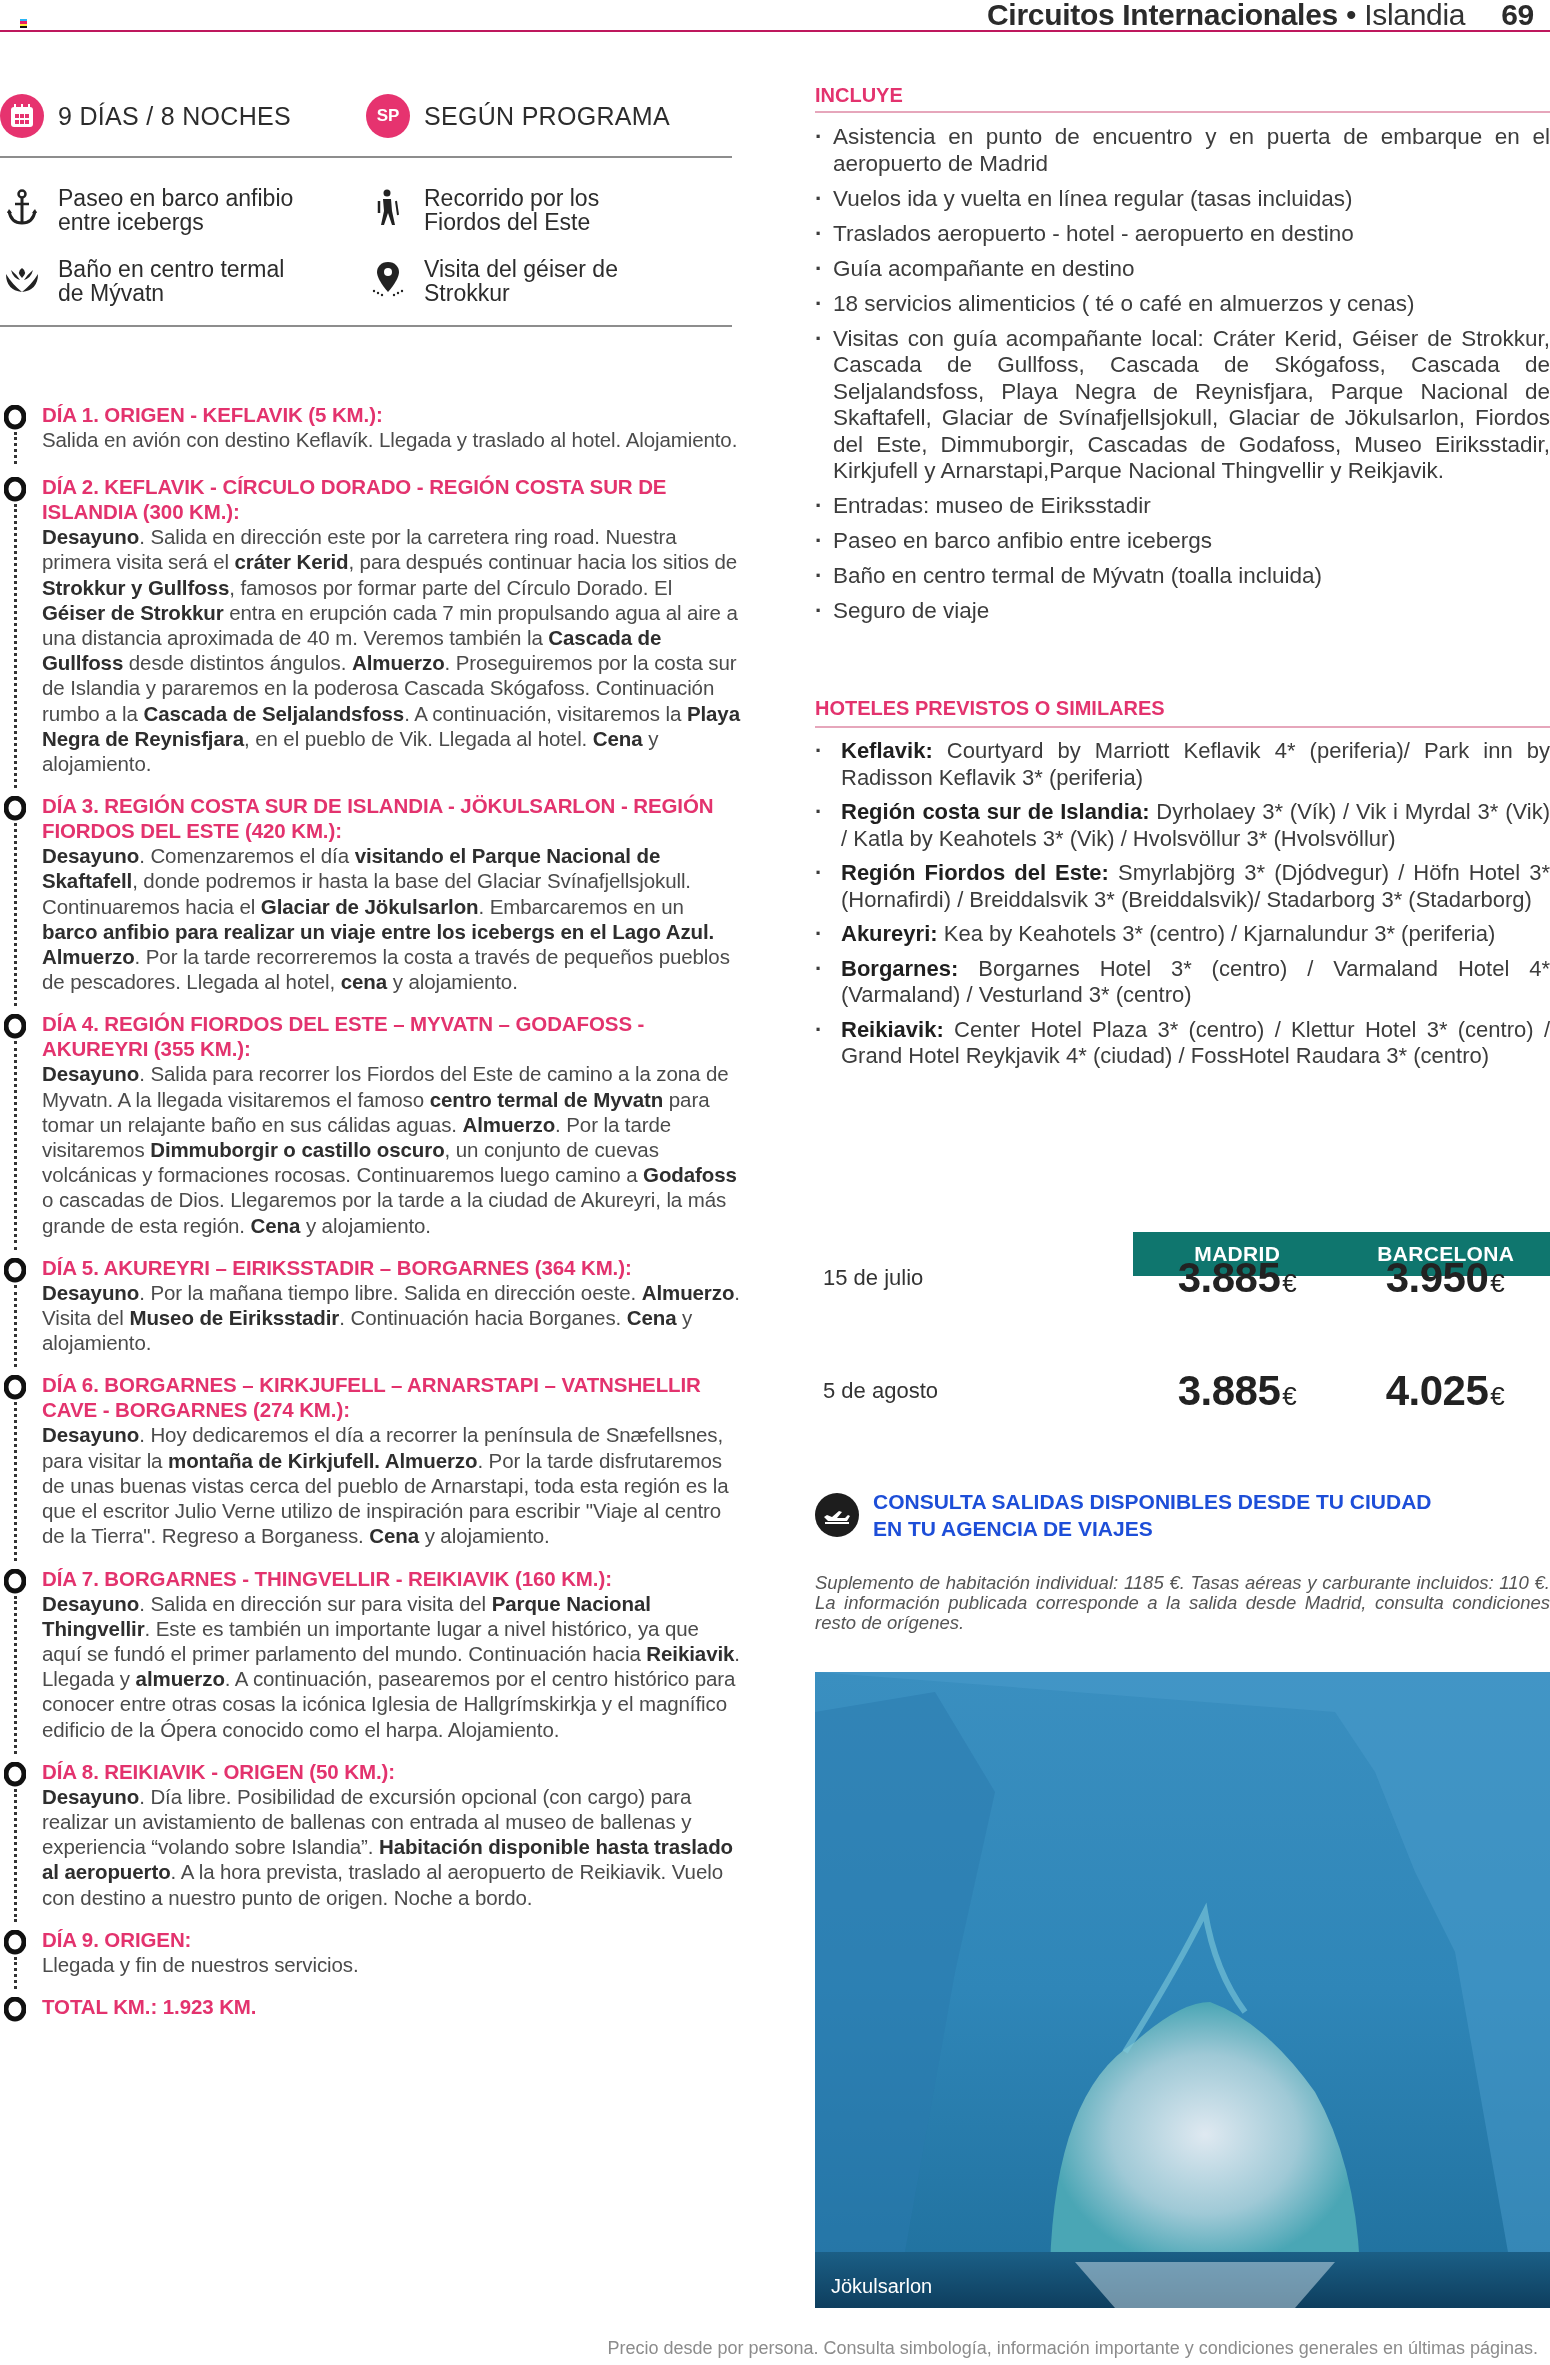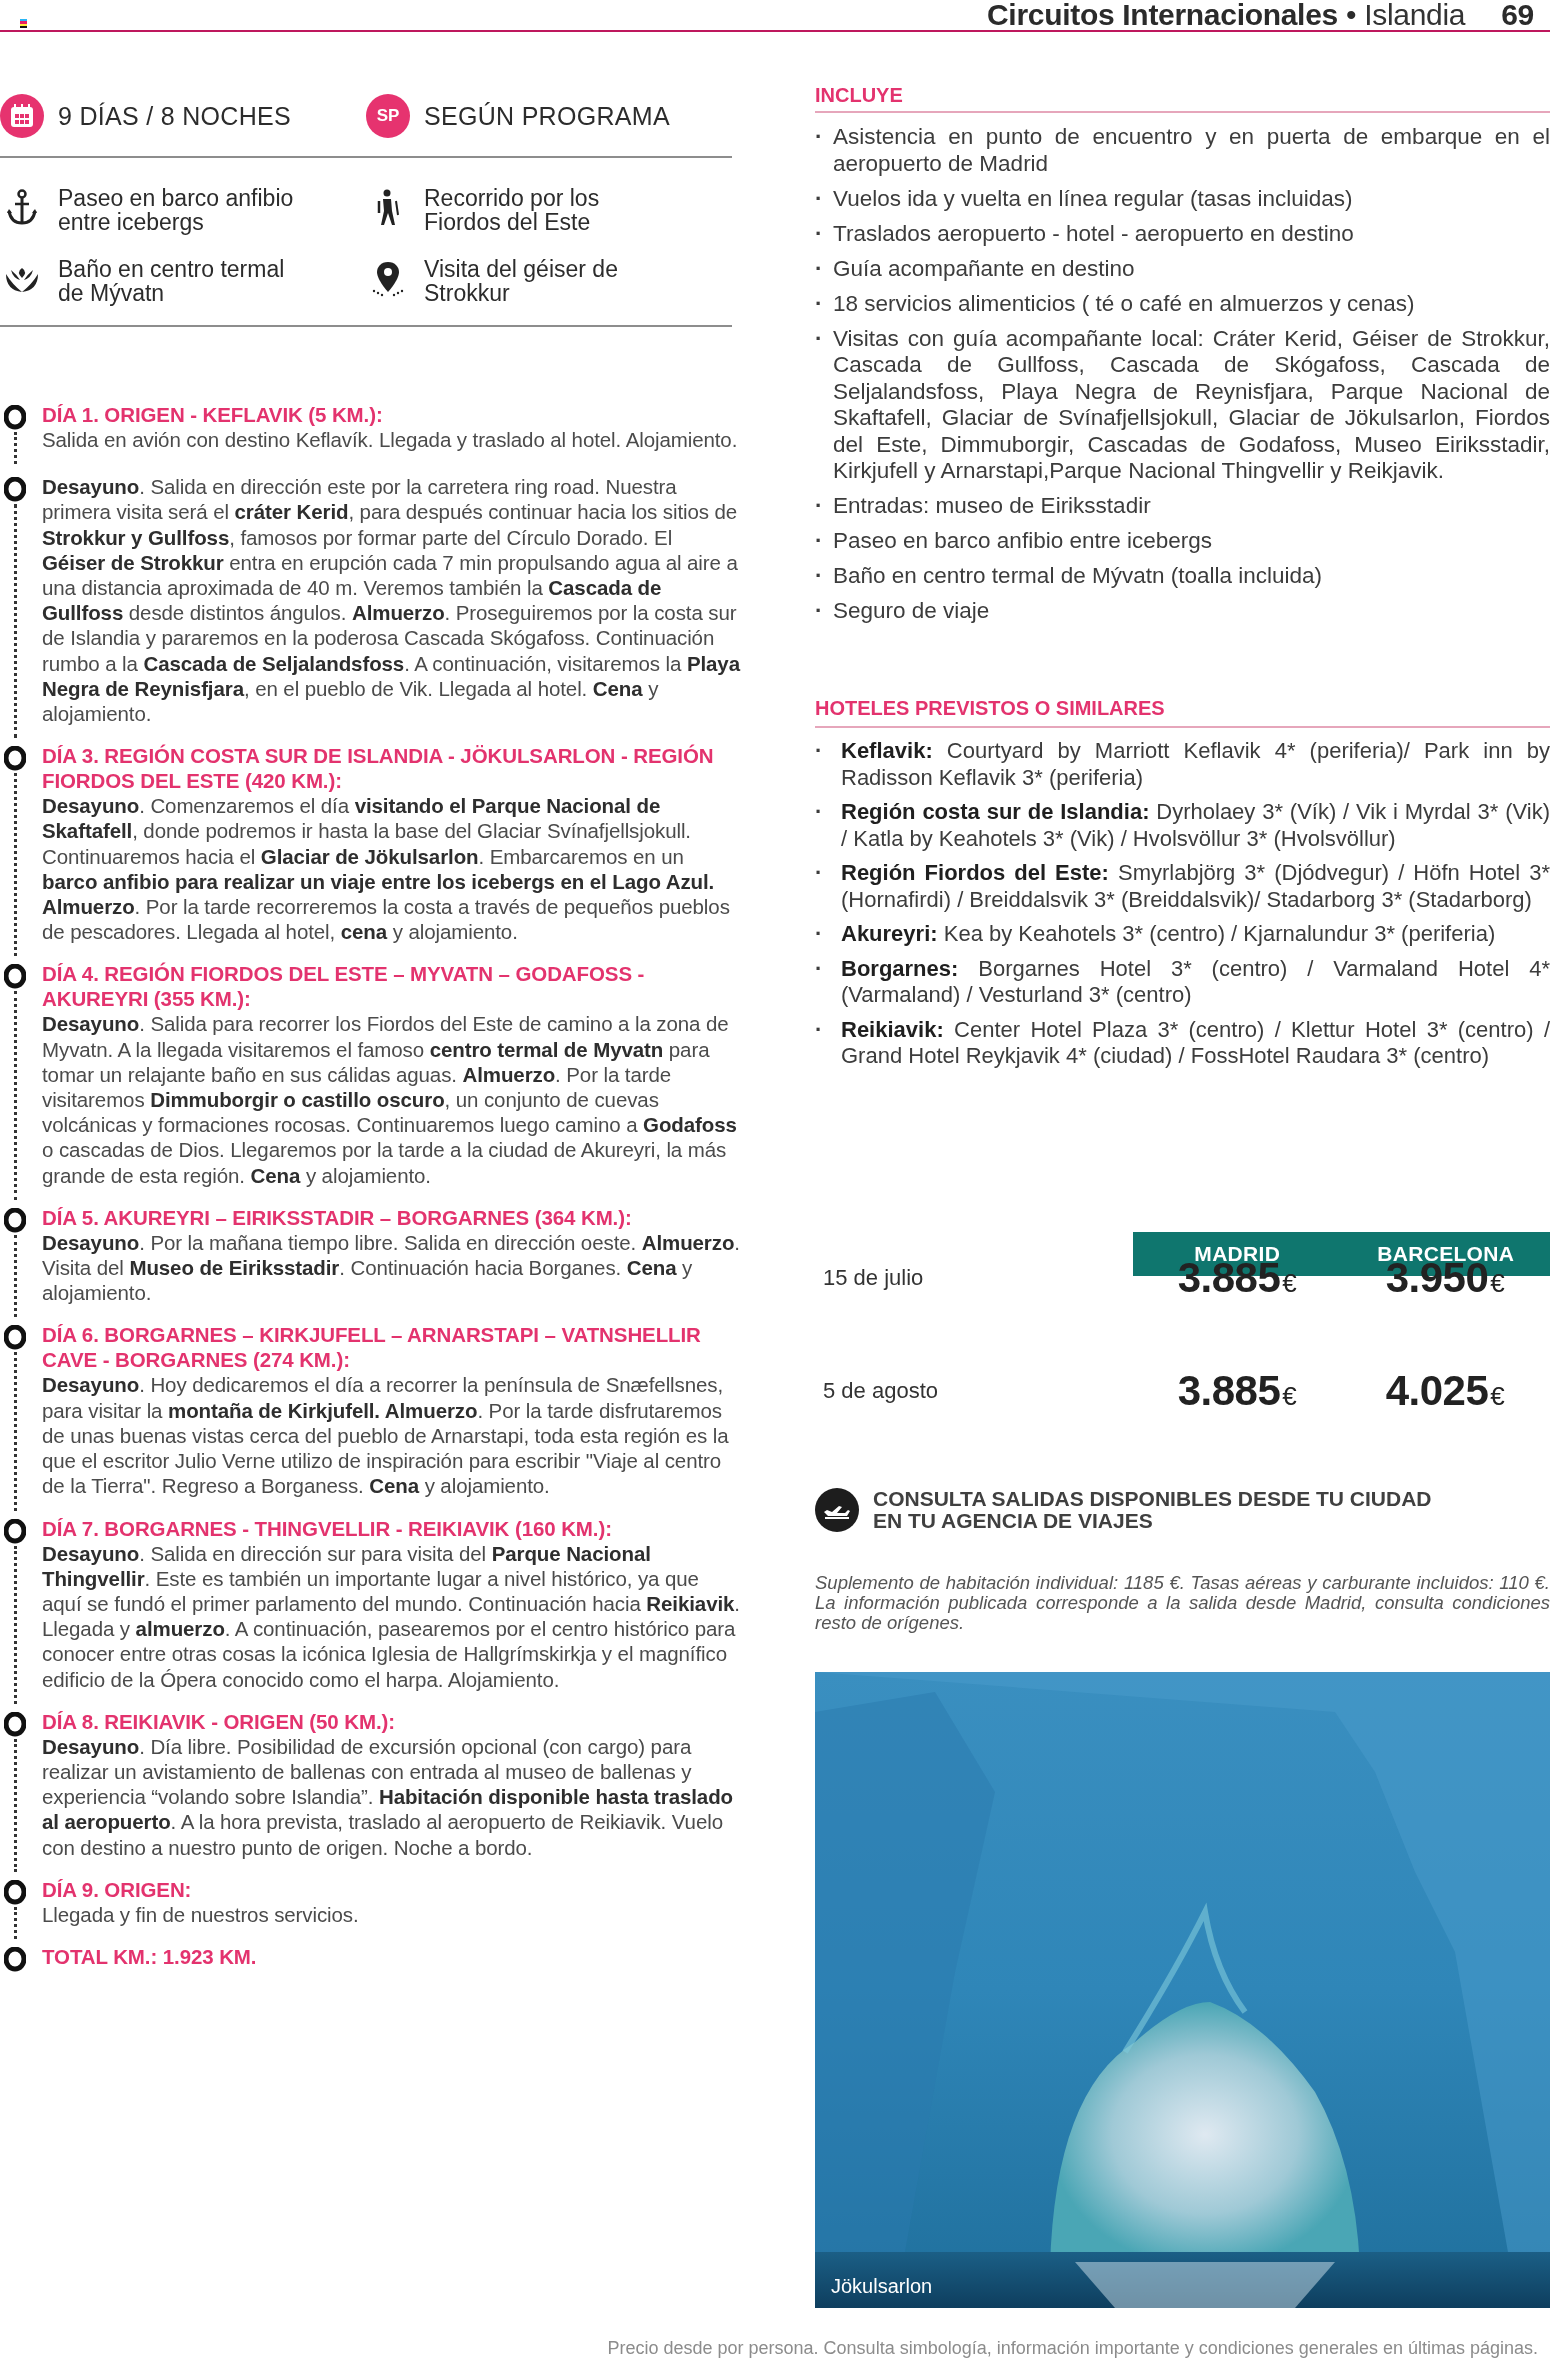--- a/index.html
+++ b/index.html
@@ -51,21 +51,21 @@
   .price-head { position: absolute; left: 318px; top: 1232px; width: 417px; height: 44px; background: #0f766e; display: flex; }
   .price-head span { flex: 1; text-align: center; color: #fff; font-weight: bold; font-size: 21px; line-height: 44px; letter-spacing: 0.3px; }
   .price-row { position: absolute; left: 0; width: 735px; height: 60px; display: flex; align-items: center; }
   .price-date { width: 318px; padding-left: 8px; font-size: 22px; color: #333; }
   .price-val { width: 208px; text-align: center; font-size: 42px; font-weight: bold; color: #222; letter-spacing: -0.5px; }
   .price-val .eur { font-size: 26px; font-weight: normal; margin-left: 2px; }
 
   
   .cta { position: absolute; left: 0; top: 1488px; display: flex; align-items: center; }
   .cta-icon { width: 44px; height: 44px; border-radius: 50%; background: #1d1d1d; display: flex; align-items: center; justify-content: center; flex-shrink: 0; }
-  .cta-text { margin-left: 14px; font-size: 21px; font-weight: bold; color: #404040; line-height: 22px; white-space: pre-line; }
+  .cta-text { margin-left: 14px; font-size: 21px; font-weight: bold; color: #1d4ed8; line-height: 27px; white-space: pre-line; }
   .note { position: absolute; left: 0; top: 1573px; width: 735px; font-size: 18.5px; font-style: italic; color: #555; line-height: 20px; text-align: justify; }
 
   
   .photo { position: absolute; left: 0; top: 1672px; width: 735px; height: 636px; overflow: hidden; background: #1a6e98; }
   .photo-caption { position: absolute; left: 16px; bottom: 10px; font-size: 20px; color: #ffffff; }
 
   .footer { position: absolute; right: 12px; top: 2338px; font-size: 18px; color: #8c8c8c; white-space: nowrap; }
 </style>
 </head>
 <body>
@@ -170,20 +170,21 @@
       <svg class="pin" viewBox="0 0 22 26">
           <ellipse cx="11" cy="12" rx="9" ry="10" fill="none" stroke="#111" stroke-width="5"></ellipse>
         </svg>
       <div class="day-title">DÍA 1. ORIGEN - KEFLAVIK (5 KM.):</div>
       <div class="day-body">Salida en avión con destino Keflavík. Llegada y traslado al hotel. Alojamiento.</div>
     </div>
     <div class="day" style="margin-bottom:17px">
       <svg class="pin" viewBox="0 0 22 26">
           <ellipse cx="11" cy="12" rx="9" ry="10" fill="none" stroke="#111" stroke-width="5"></ellipse>
         </svg>
+      <div class="day-title">DÍA 2. KEFLAVIK - CÍRCULO DORADO - REGIÓN COSTA SUR DE ISLANDIA (300 KM.):</div>
       <div class="day-body"><b>Desayuno</b>. Salida en dirección este por la carretera ring road. Nuestra primera visita será el <b>cráter Kerid</b>, para después continuar hacia los sitios de <b>Strokkur y Gullfoss</b>, famosos por formar parte del Círculo Dorado. El <b>Géiser de Strokkur</b> entra en erupción cada 7 min propulsando agua al aire a una distancia aproximada de 40 m. Veremos también la <b>Cascada de Gullfoss</b> desde distintos ángulos. <b>Almuerzo</b>. Proseguiremos por la costa sur de Islandia y pararemos en la poderosa Cascada Skógafoss. Continuación rumbo a la <b>Cascada de Seljalandsfoss</b>. A continuación, visitaremos la <b>Playa Negra de Reynisfjara</b>, en el pueblo de Vik. Llegada al hotel. <b>Cena</b> y alojamiento.</div>
     </div>
     <div class="day" style="margin-bottom:17px">
       <svg class="pin" viewBox="0 0 22 26">
           <ellipse cx="11" cy="12" rx="9" ry="10" fill="none" stroke="#111" stroke-width="5"></ellipse>
         </svg>
       <div class="day-title">DÍA 3. REGIÓN COSTA SUR DE ISLANDIA - JÖKULSARLON - REGIÓN FIORDOS DEL ESTE (420 KM.):</div>
       <div class="day-body"><b>Desayuno</b>. Comenzaremos el día <b>visitando el Parque Nacional de Skaftafell</b>, donde podremos ir hasta la base del Glaciar Svínafjellsjokull. Continuaremos hacia el <b>Glaciar de Jökulsarlon</b>. Embarcaremos en un <b>barco anfibio para realizar un viaje entre los icebergs en el Lago Azul. Almuerzo</b>. Por la tarde recorreremos la costa a través de pequeños pueblos de pescadores. Llegada al hotel, <b>cena</b> y alojamiento.</div>
     </div>
     <div class="day" style="margin-bottom:17px">

